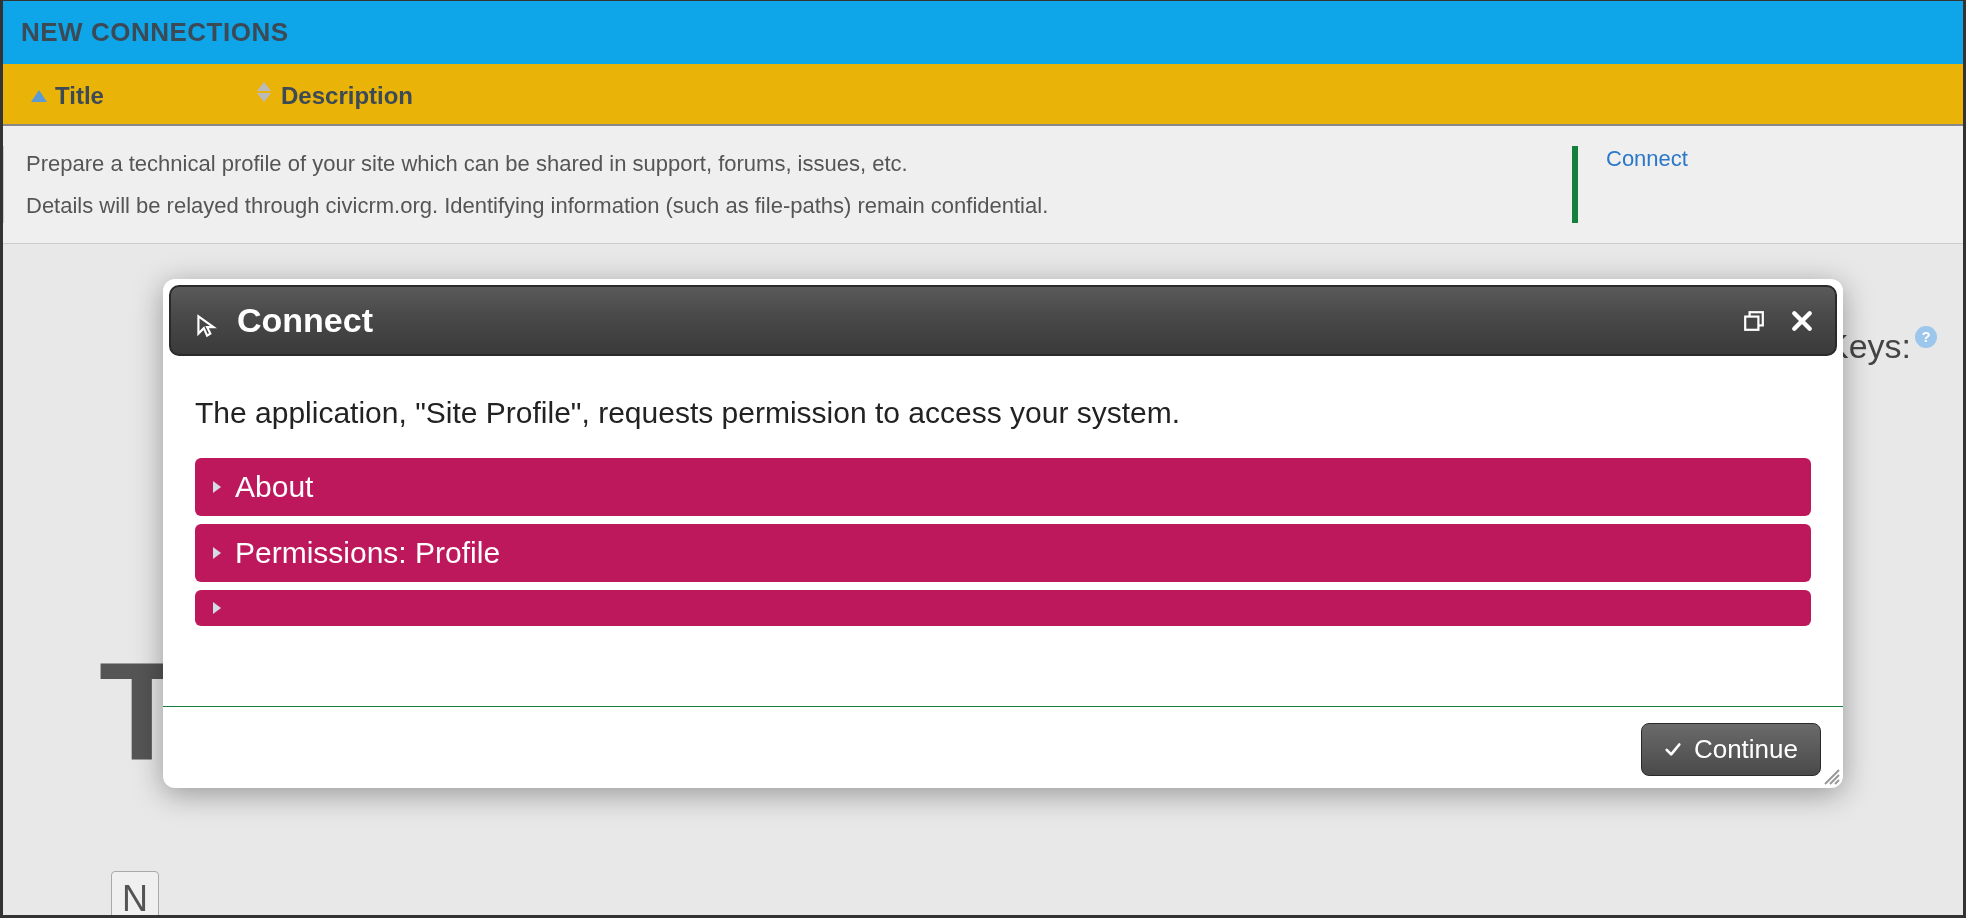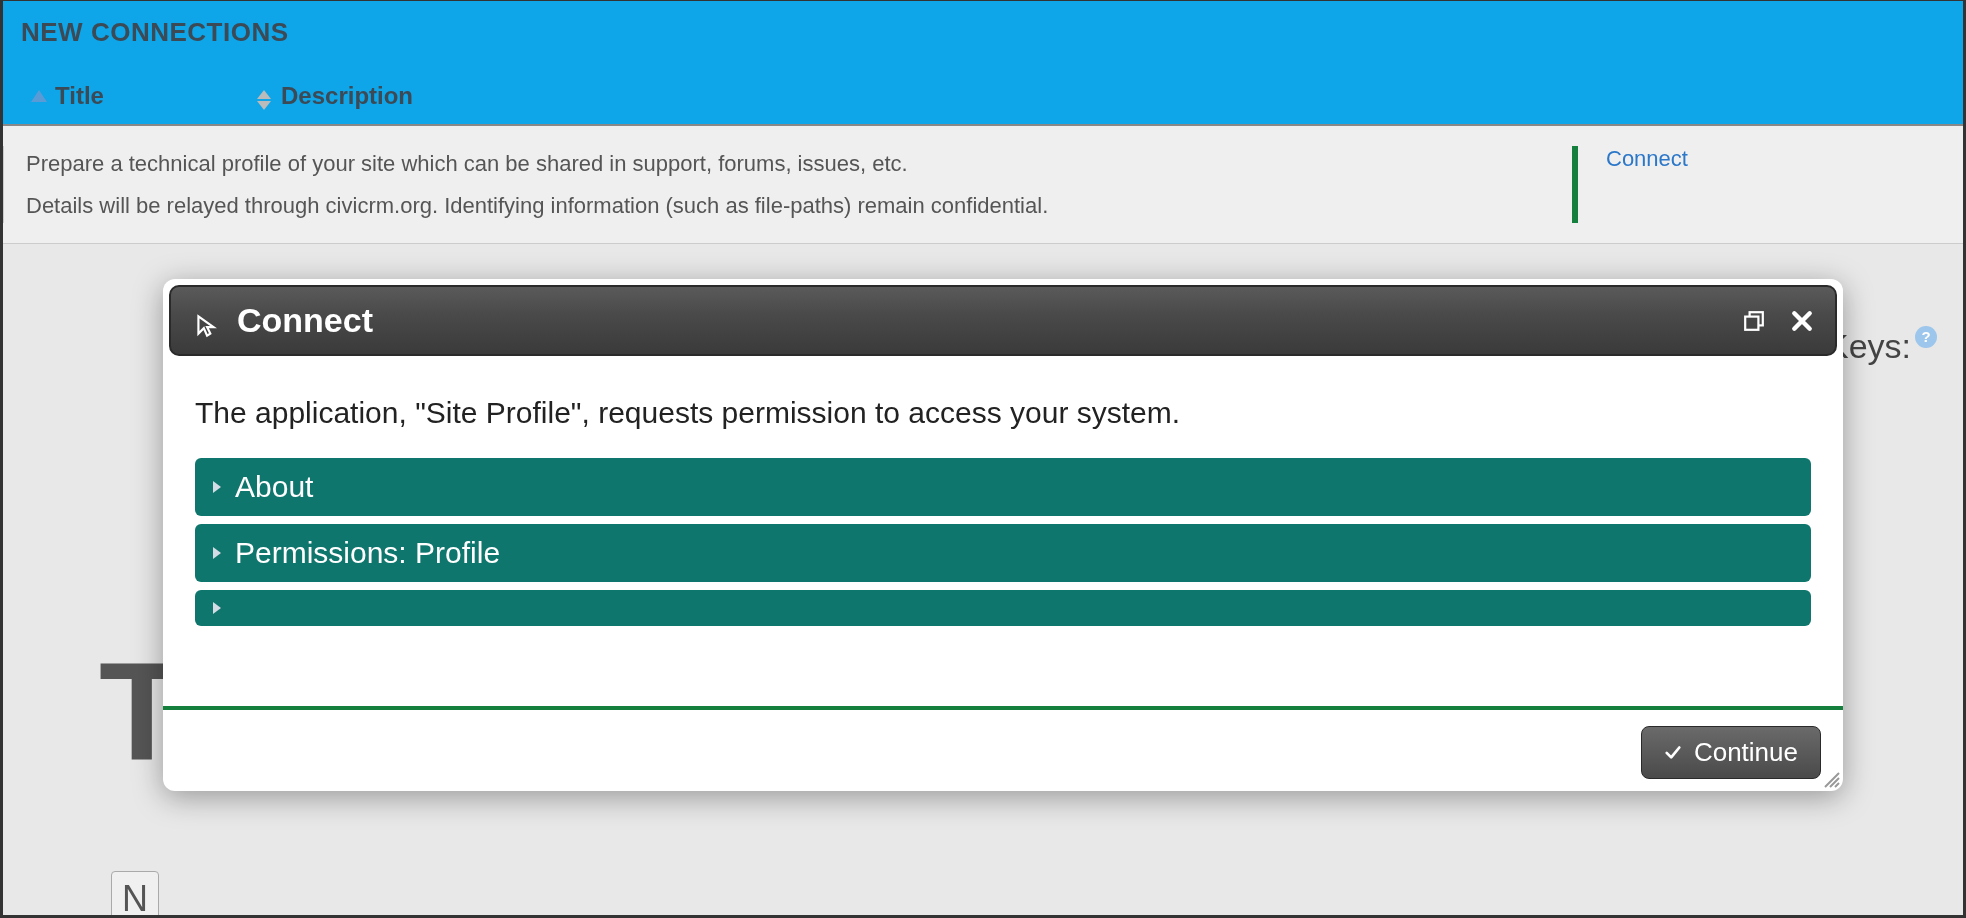--- a/index.html
+++ b/index.html
@@ -16,42 +16,42 @@
     .header-bar {
       background: #0ea5e9;
       padding: 16px 18px;
       color: #3c4a56;
       font-weight: 700;
       font-size: 26px;
       letter-spacing: 0.5px;
     }
     .table-head {
       display: flex;
-      background: #0ea5e9;
+      background: #eab308;
       border-bottom: 2px solid #888;
       padding: 18px 0 14px 0;
     }
     .col-title {
       width: 230px;
       padding-left: 28px;
       font-weight: 700;
       color: #3c4a56;
       font-size: 24px;
       display: flex;
       align-items: center;
       gap: 8px;
     }
     .col-desc {
       flex: 1;
       padding-left: 24px;
       font-weight: 700;
       color: #3c4a56;
       font-size: 24px;
       display: flex;
-      align-items: flex-end;
+      align-items: flex-start;
       gap: 10px;
     }
     .sort-up {
       width: 0; height: 0;
       border-left: 8px solid transparent;
       border-right: 8px solid transparent;
       border-bottom: 12px solid #5a9bd5;
     }
     .sort-neutral {
       display: inline-flex;
@@ -191,39 +191,39 @@
       color: #222;
       font-family: Verdana, Geneva, sans-serif;
       margin-bottom: 28px;
     }
     .accordion {
       display: flex;
       flex-direction: column;
       gap: 8px;
     }
     .acc-item {
-      background: #0f766e;
+      background: #be185d;
       color: #fff;
       font-size: 30px;
       padding: 12px 18px;
       border-radius: 6px;
       display: flex;
       align-items: center;
       gap: 14px;
       cursor: pointer;
       font-family: Verdana, Geneva, sans-serif;
     }
     .acc-caret {
       width: 0; height: 0;
       border-top: 6px solid transparent;
       border-bottom: 6px solid transparent;
       border-left: 8px solid #d5dbe4;
     }
     .modal-footer {
-      border-top: 4px solid #15803d;
+      border-top: 1px solid #15803d;
       margin-top: 70px;
       padding: 16px 22px 12px 22px;
       display: flex;
       justify-content: flex-end;
       gap: 14px;
       position: relative;
     }
     .btn {
       background: linear-gradient(to bottom, #6a6a6a 0%, #4a4a4a 100%);
       border: 1px solid #2a2a2a;

